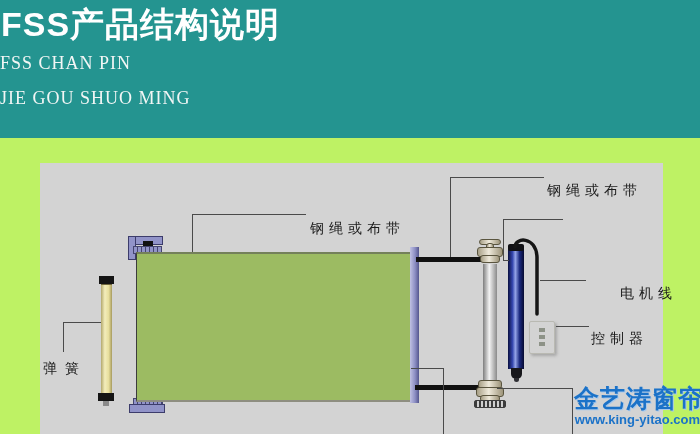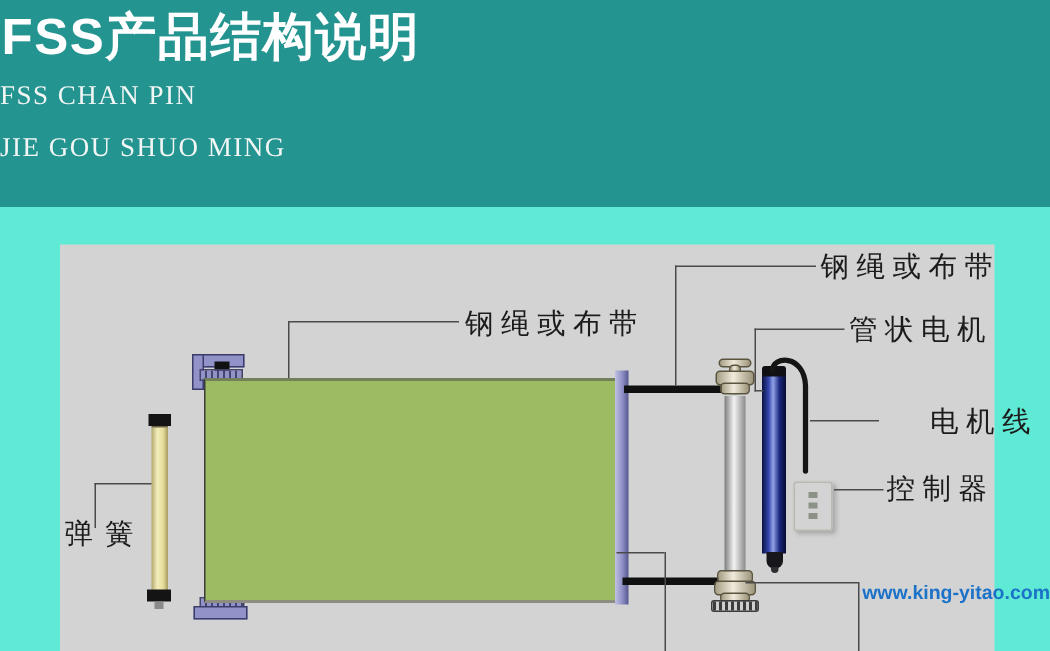--- a/index.html
+++ b/index.html
@@ -1,36 +1,36 @@
 <!DOCTYPE html>
 <html><head>
 <meta charset="utf-8">
 <style>
   html,body{margin:0;padding:0;background:#fdfdfd;}
   #app{position:relative;width:700px;height:434px;overflow:hidden;
-       font-family:"Liberation Sans","DejaVu Sans",sans-serif;background:#5eead4;}
+       font-family:"Liberation Sans","DejaVu Sans",sans-serif;background:#bef264;}
 
   
   .header{position:absolute;left:0;top:0;width:700px;height:138px;background:#249490;}
   .header .title{position:absolute;left:1px;top:2px;color:#fff;font-size:34px;font-weight:bold;
        letter-spacing:1px;white-space:nowrap;}
   .header .sub{position:absolute;color:#f2f6f5;
        font-family:"Liberation Serif","DejaVu Serif",serif;font-size:18px;letter-spacing:1px;white-space:nowrap;}
   .sub1{left:0;top:53px;}
   .sub2{left:0;top:88px;}
 
   
   .panel{position:absolute;left:40px;top:163px;width:623px;height:271px;background:#d3d3d3;}
 
   .abs{position:absolute;}
   .hline{position:absolute;height:1px;background:#4a4a4a;}
   .vline{position:absolute;width:1px;background:#4a4a4a;}
 
   .lbl{position:absolute;font-family:"Liberation Serif","DejaVu Serif",serif;
-       color:#1c1c1c;font-size:19px;letter-spacing:5px;white-space:nowrap;line-height:1;}
+       color:#1c1c1c;font-size:14px;letter-spacing:5px;white-space:nowrap;line-height:1;margin-top:15px;}
 
   
   .fabric{left:136px;top:252px;width:274px;height:146px;background:#9cbb62;
           border-top:2px solid #74805a;border-left:1px solid #3c3c3c;border-bottom:2px solid #8e8e80;}
   .edgebar{left:410px;top:247px;width:9px;height:156px;
            background:linear-gradient(90deg,#c0c1e2 0%,#8d8fc4 55%,#54568e 100%);}
 
   
   .brk-h{background:#9193c8;border:1px solid #3c3c6b;}
   .teeth{background:repeating-linear-gradient(90deg,#9193c8 0 3px,#45456f 3px 4px);border:1px solid #45456f;}
@@ -132,36 +132,36 @@
   <div class="abs motor-plug"></div>
   <div class="abs motor-tip"></div>
 
   <svg class="abs" style="left:0;top:0;pointer-events:none;" width="700" height="434">
     <path d="M515,247 C515,237 536,236 537,257 L537,314" stroke="#151515" stroke-width="3.5" fill="none" stroke-linecap="round"></path>
   </svg>
 
   <div class="hline" style="left:503px;top:219px;width:60px;"></div>
   <div class="vline" style="left:503px;top:219px;height:42px;"></div>
   <div class="hline" style="left:503px;top:260px;width:6px;"></div>
-  <div class="lbl" style="left:566px;top:211px;">管状电机</div>
 
   <div class="hline" style="left:540px;top:280px;width:46px;"></div>
   <div class="lbl" style="left:620px;top:272px;">电机线</div>
 
   <div class="abs ctrl">
     <div class="ctrl-btn" style="top:6px;"></div>
     <div class="ctrl-btn" style="top:13px;"></div>
     <div class="ctrl-btn" style="top:20px;"></div>
   </div>
 
   <div class="hline" style="left:556px;top:326px;width:33px;"></div>
   <div class="lbl" style="left:591px;top:317px;">控制器</div>
 
   <div class="hline" style="left:411px;top:368px;width:32px;"></div>
   <div class="vline" style="left:443px;top:368px;height:66px;"></div>
   <div class="hline" style="left:497px;top:388px;width:75px;"></div>
   <div class="vline" style="left:572px;top:388px;height:46px;"></div>
 
   <div class="wm">
+    <div class="wm-brand">金艺涛窗帘</div>
     <div class="wm-url">www.king-yitao.com</div>
   </div>
 
 </div>
 
 </body></html>

